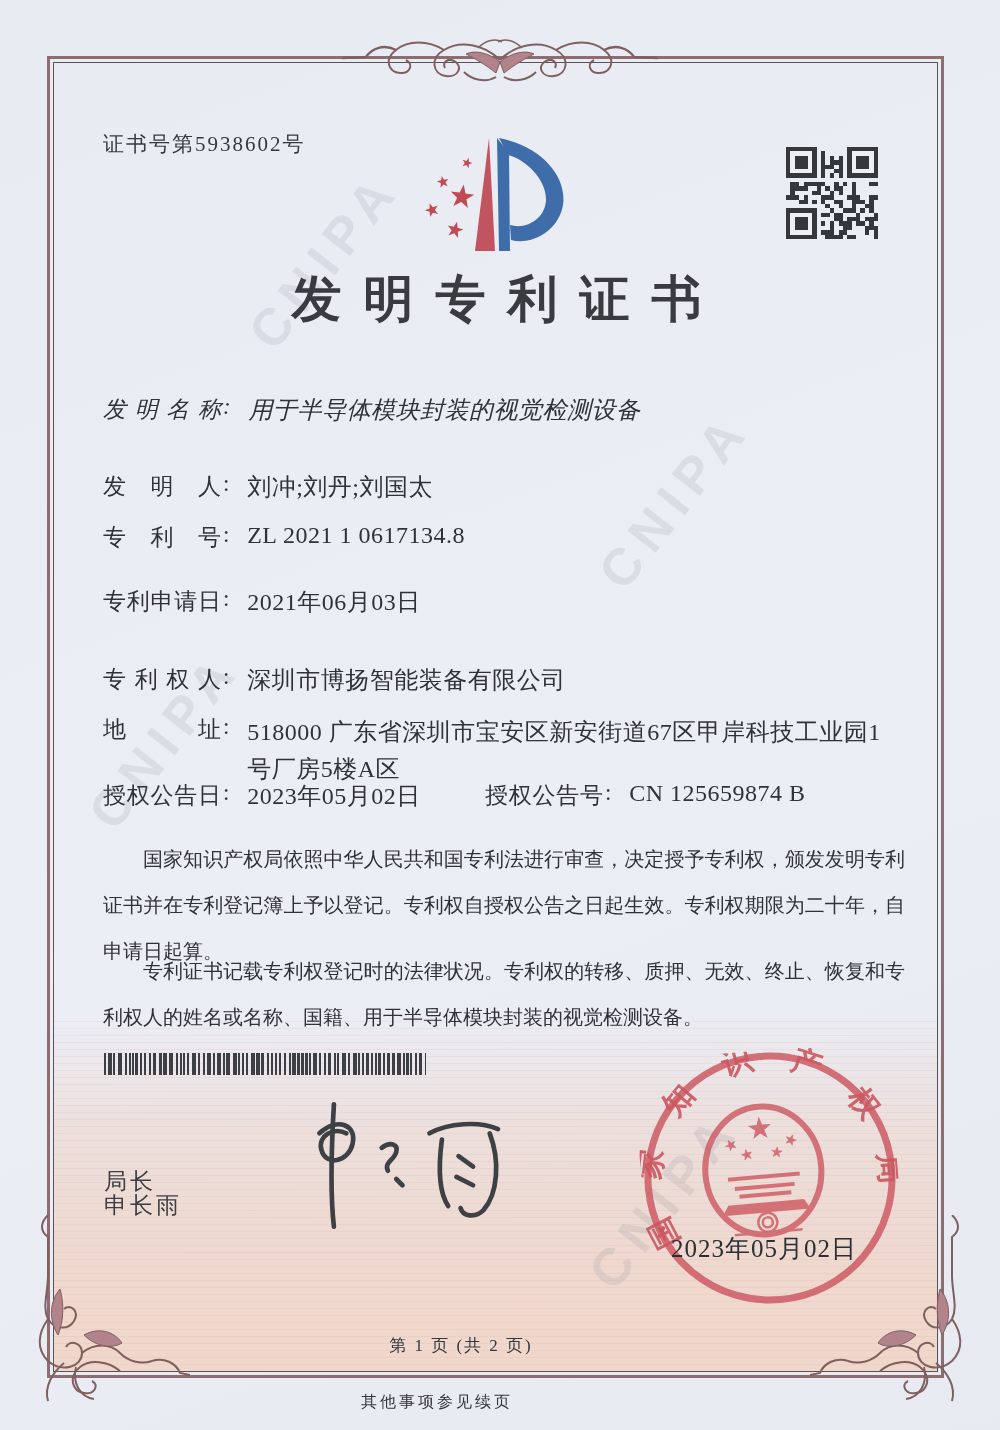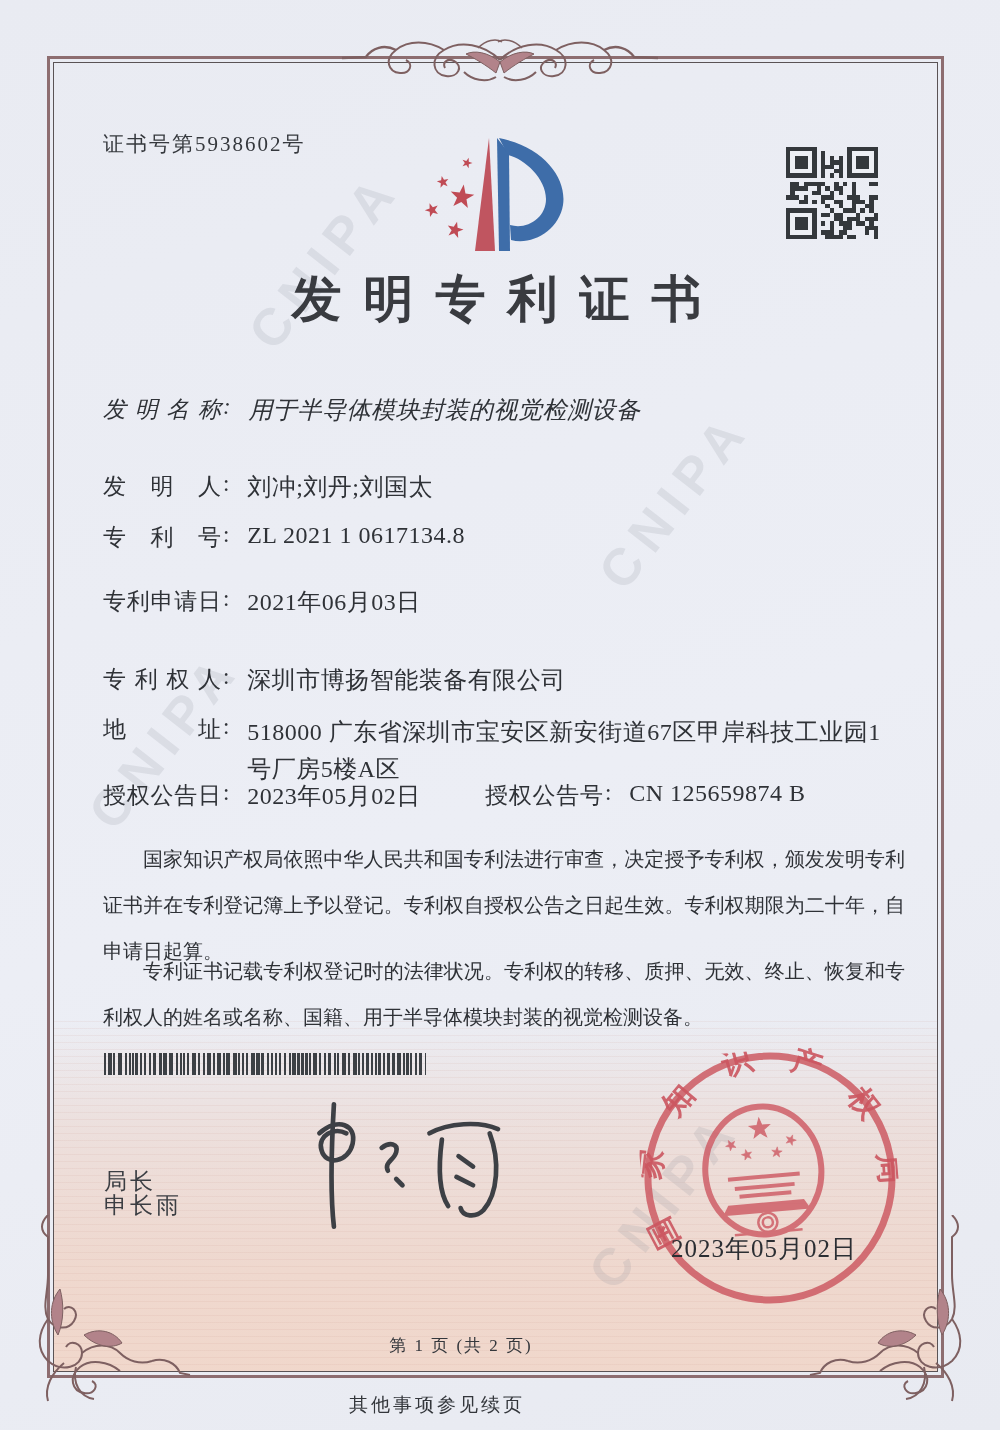--- a/index.html
+++ b/index.html
@@ -41,21 +41,21 @@
   .barcode{position:absolute; left:104px; top:1053px; z-index:4;}
   .officer{position:absolute; left:104px; z-index:4; font-size:23px; letter-spacing:3px;
     font-family:"Liberation Sans","DejaVu Sans",sans-serif; color:#3b3e43;}
   .signature{position:absolute; left:265px; top:1098px; z-index:4;}
   .seal{position:absolute; left:642px; top:1050px; width:256px; height:256px; z-index:5; transform:rotate(-5deg);}
   .seal-date{position:absolute; left:642px; top:1232px; width:256px; text-align:center; z-index:6;
     font-size:25px; letter-spacing:1px; color:#2b2e33; transform:translateX(-6px);}
   .page-no{position:absolute; left:461px; top:1334px; transform:translateX(-50%); z-index:4;
     font-size:17px; letter-spacing:2px; color:#34373c;}
   .cont-note{position:absolute; left:437px; top:1392px; transform:translateX(-50%); z-index:4;
-    font-size:19px; letter-spacing:3px; color:#33363b;}
+    font-size:16px; letter-spacing:3px; color:#33363b;}
 </style>
 </head>
 <body>
 
 <div class="page">
 
   <div class="pink-tint"></div>
 
   <div class="wm" style="left:220px; top:230px;">CNIPA</div>
   <div class="wm" style="left:570px; top:470px;">CNIPA</div>

